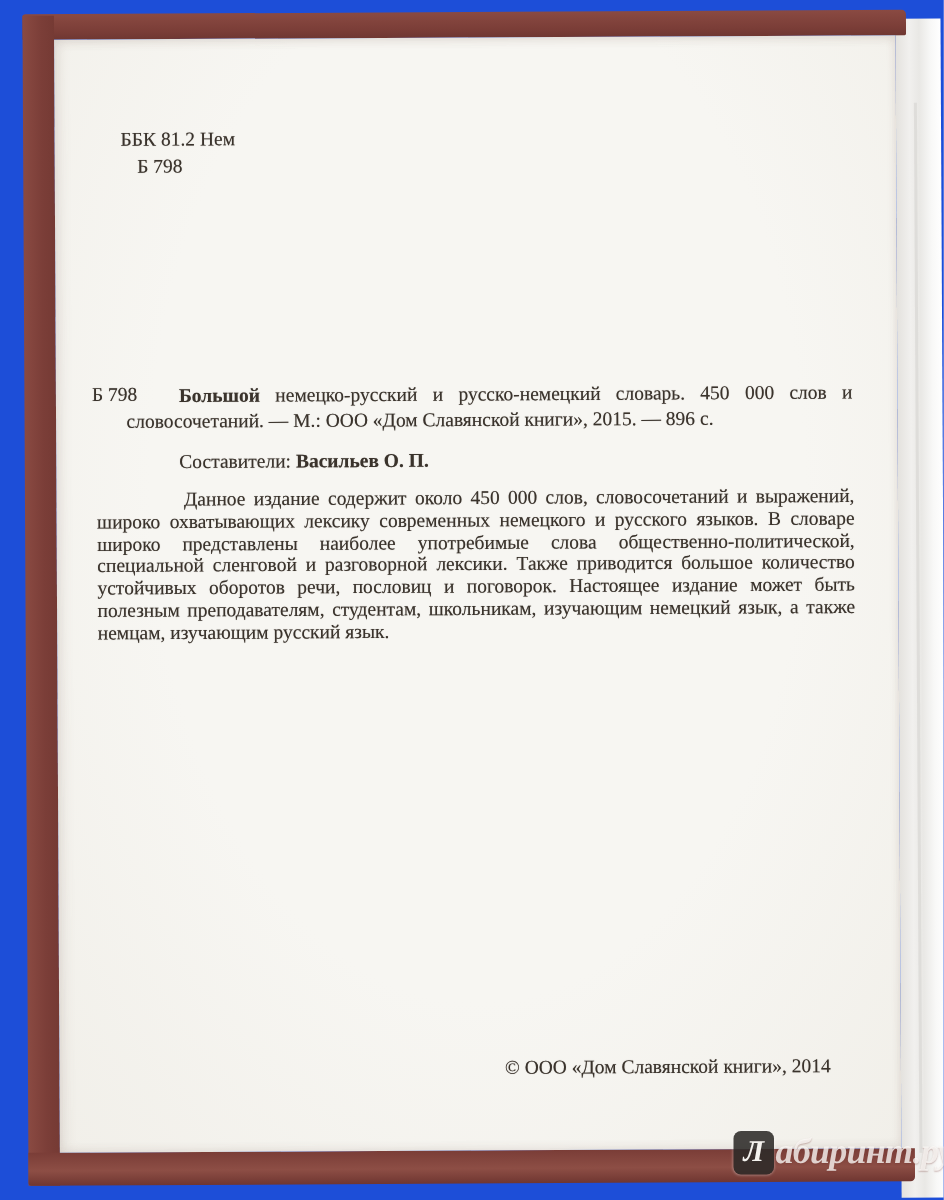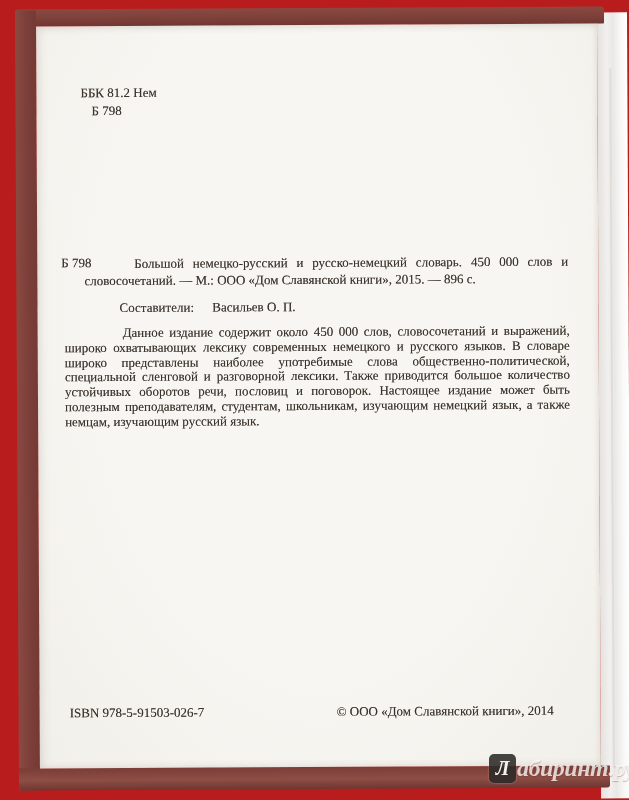--- a/index.html
+++ b/index.html
@@ -4,21 +4,21 @@
 <style>
   html, body { margin: 0; padding: 0; }
   body {
     width: 629px; height: 800px;
     font-family: "Liberation Serif", "DejaVu Serif", serif;
     background: #ffffff;
   }
   .scan {
     position: relative;
     width: 629px; height: 800px;
-    background: #b91c1c;
+    background: #1d4ed8;
     overflow: hidden;
   }
   
   .book {
     position: absolute; inset: 0;
     transform: rotate(-0.3deg);
     transform-origin: 50% 50%;
   }
   .edge-strip {
     position: absolute; left: 599px; top: 14px; width: 30px; height: 786px;
@@ -58,21 +58,21 @@
   }
   .abs { position: absolute; margin: 0; }
   .bbk { left: 44px; top: 58px; line-height: 18px; white-space: nowrap; }
   .bbk .line2 { display: block; margin-left: 11px; }
   .bib { left: 24px; top: 229px; width: 510px; }
   .bib-code { position: absolute; left: 0; top: 0; white-space: nowrap; }
   .bib-text {
     margin: 0 0 0 23px; width: 484px;
     text-indent: 35px; text-align: justify; line-height: 17px;
   }
-  .bold { font-weight: normal; margin-left: 15px; }
+  .bold { font-weight: bold; }
   .compilers { left: 82px; top: 274px; white-space: nowrap; }
   .annotation {
     left: 27px; top: 300px; width: 505px;
     text-indent: 58px; text-align: justify; line-height: 14.8px;
   }
   .isbn { left: 30px; top: 679px; white-space: nowrap; }
   .copyright { left: 297px; top: 679px; white-space: nowrap; }
   
   .watermark {
     position: absolute; left: 489px; top: 748px; height: 40px;
@@ -117,21 +117,20 @@
 
       <div class="abs bib">
         <span class="bib-code">Б 798</span>
         <p class="bib-text"><span class="bold">Большой</span><span> немецко-русский и русско-немецкий словарь. 450 000 слов и словосоче­таний. — М.: ООО «Дом Славянской книги», 2015. — 896 с.</span></p>
       </div>
 
       <div class="abs compilers"><span>Составители: </span><span class="bold">Васильев О. П.</span></div>
 
       <p class="abs annotation">Данное издание содержит около 450 000 слов, словосочетаний и выражений, широ­ко охватывающих лексику современных немецкого и русского языков. В словаре широко представлены наиболее употребимые слова общественно-политической, специальной сленговой и разговорной лексики. Также приводится большое количество устойчи­вых оборотов речи, пословиц и поговорок. Настоящее издание может быть полезным преподавателям, студентам, школьникам, изучающим немецкий язык, а также немцам, изучающим русский язык.</p>
 
-      <span class="abs isbn">ISBN 978-5-91503-026-7</span>
       <span class="abs copyright">© ООО «Дом Славянской книги», 2014</span>
 
     </div>
   </div>
 
   <div class="watermark">
     <span class="wm-badge">Л</span>
     <span class="wm-text">абиринт.ру</span>
   </div>
 </div>

